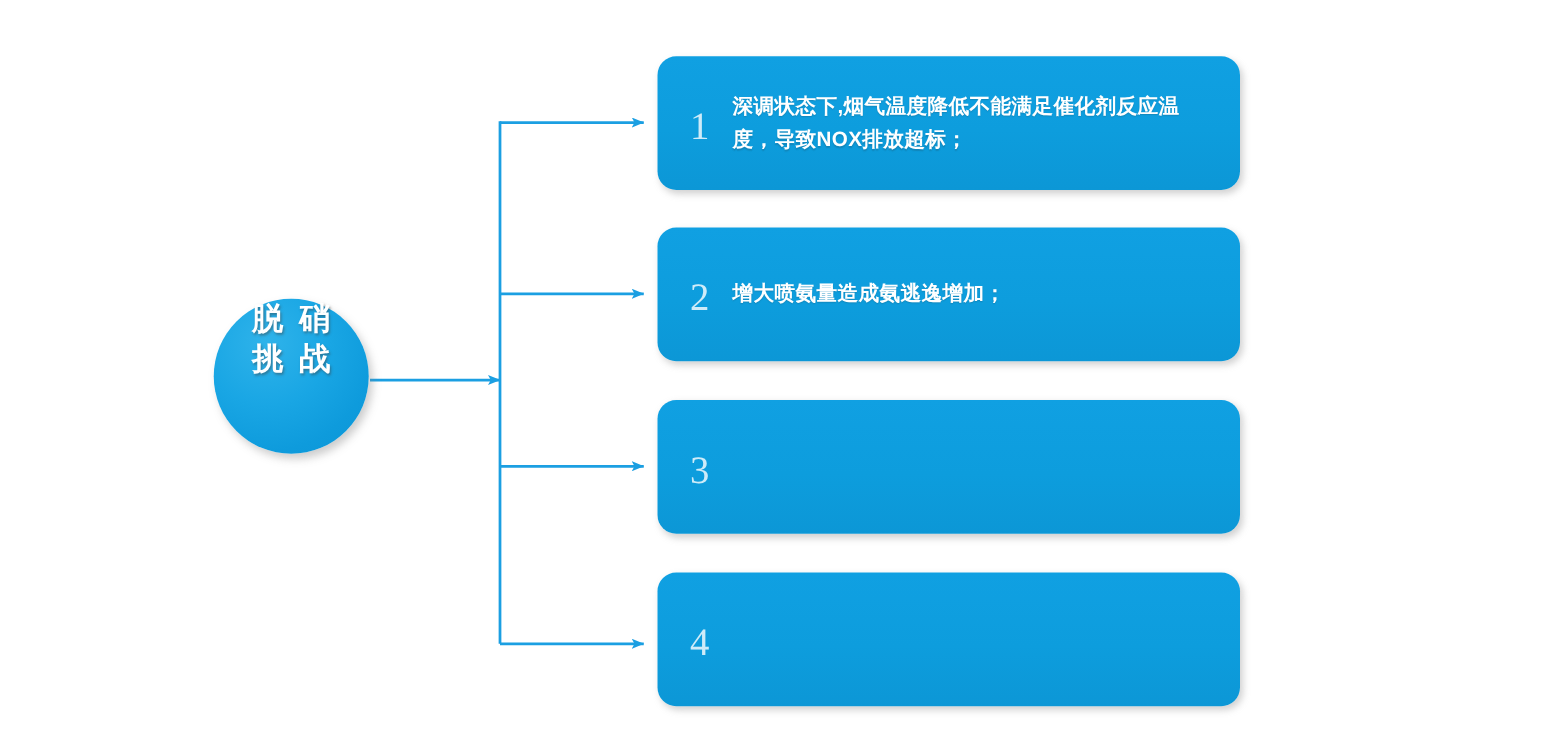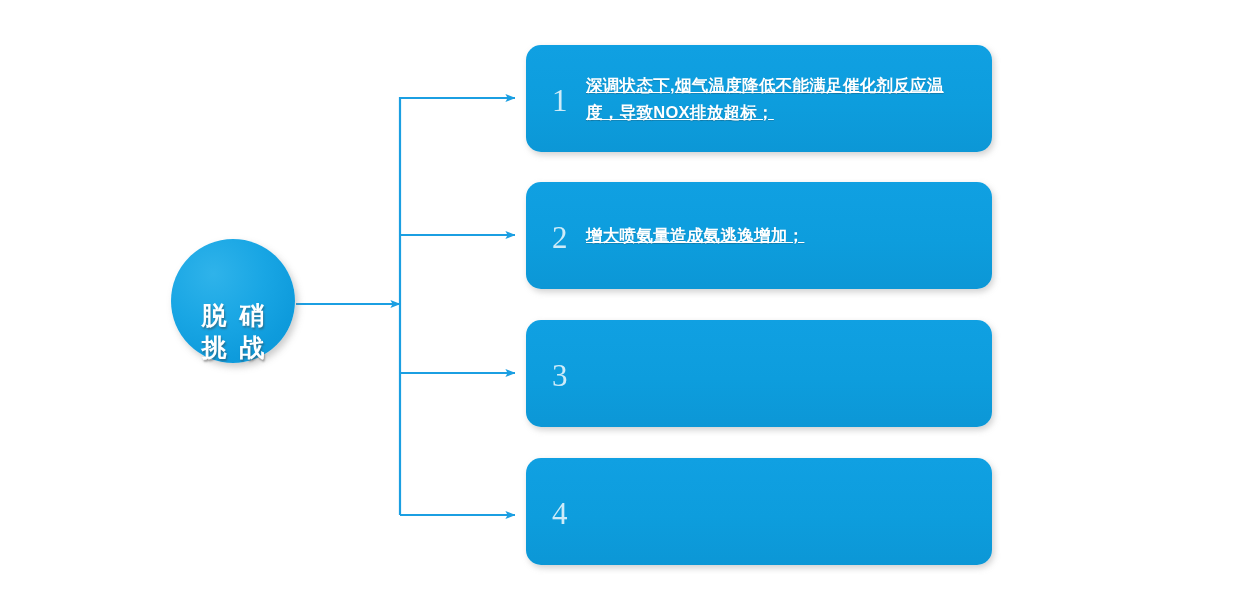--- a/index.html
+++ b/index.html
@@ -27,21 +27,21 @@
     left: 171px;
     top: 239px;
     width: 124px;
     height: 124px;
     border-radius: 50%;
     background: radial-gradient(circle at 34% 28%, #2fb3ea 0%, #19a6e4 42%, #0e9bdc 72%, #0b95d6 100%);
     box-shadow: 3px 4px 7px rgba(120,120,120,0.38);
     display: flex;
     flex-direction: column;
     align-items: center;
-    justify-content: flex-end;
+    justify-content: flex-start;
     box-sizing: border-box;
   }
   .hub-line {
     color: #ffffff;
     font-size: 25px;
     font-weight: bold;
     line-height: 1.28;
     letter-spacing: 3px;
     text-indent: 3px;
     text-shadow: 1px 2px 2px rgba(60,60,60,0.45);
@@ -89,21 +89,20 @@
     padding-top: 4px;
   }
   .item-text {
     flex: 1 1 auto;
     color: #ffffff;
     font-size: 16.5px;
     font-weight: bold;
     line-height: 1.62;
     letter-spacing: 0.3px;
     text-shadow: 0 1px 1px rgba(40,40,40,0.18);
-    text-decoration: underline;
   }
 </style>
 </head>
 <body>
 
 <div id="diagram">
 
   <svg id="connectors" viewBox="0 0 1240 600" xmlns="http://www.w3.org/2000/svg">
     <defs>
       <marker id="arrowhead" markerWidth="10" markerHeight="8" refX="9.6" refY="4" orient="auto" markerUnits="userSpaceOnUse">

